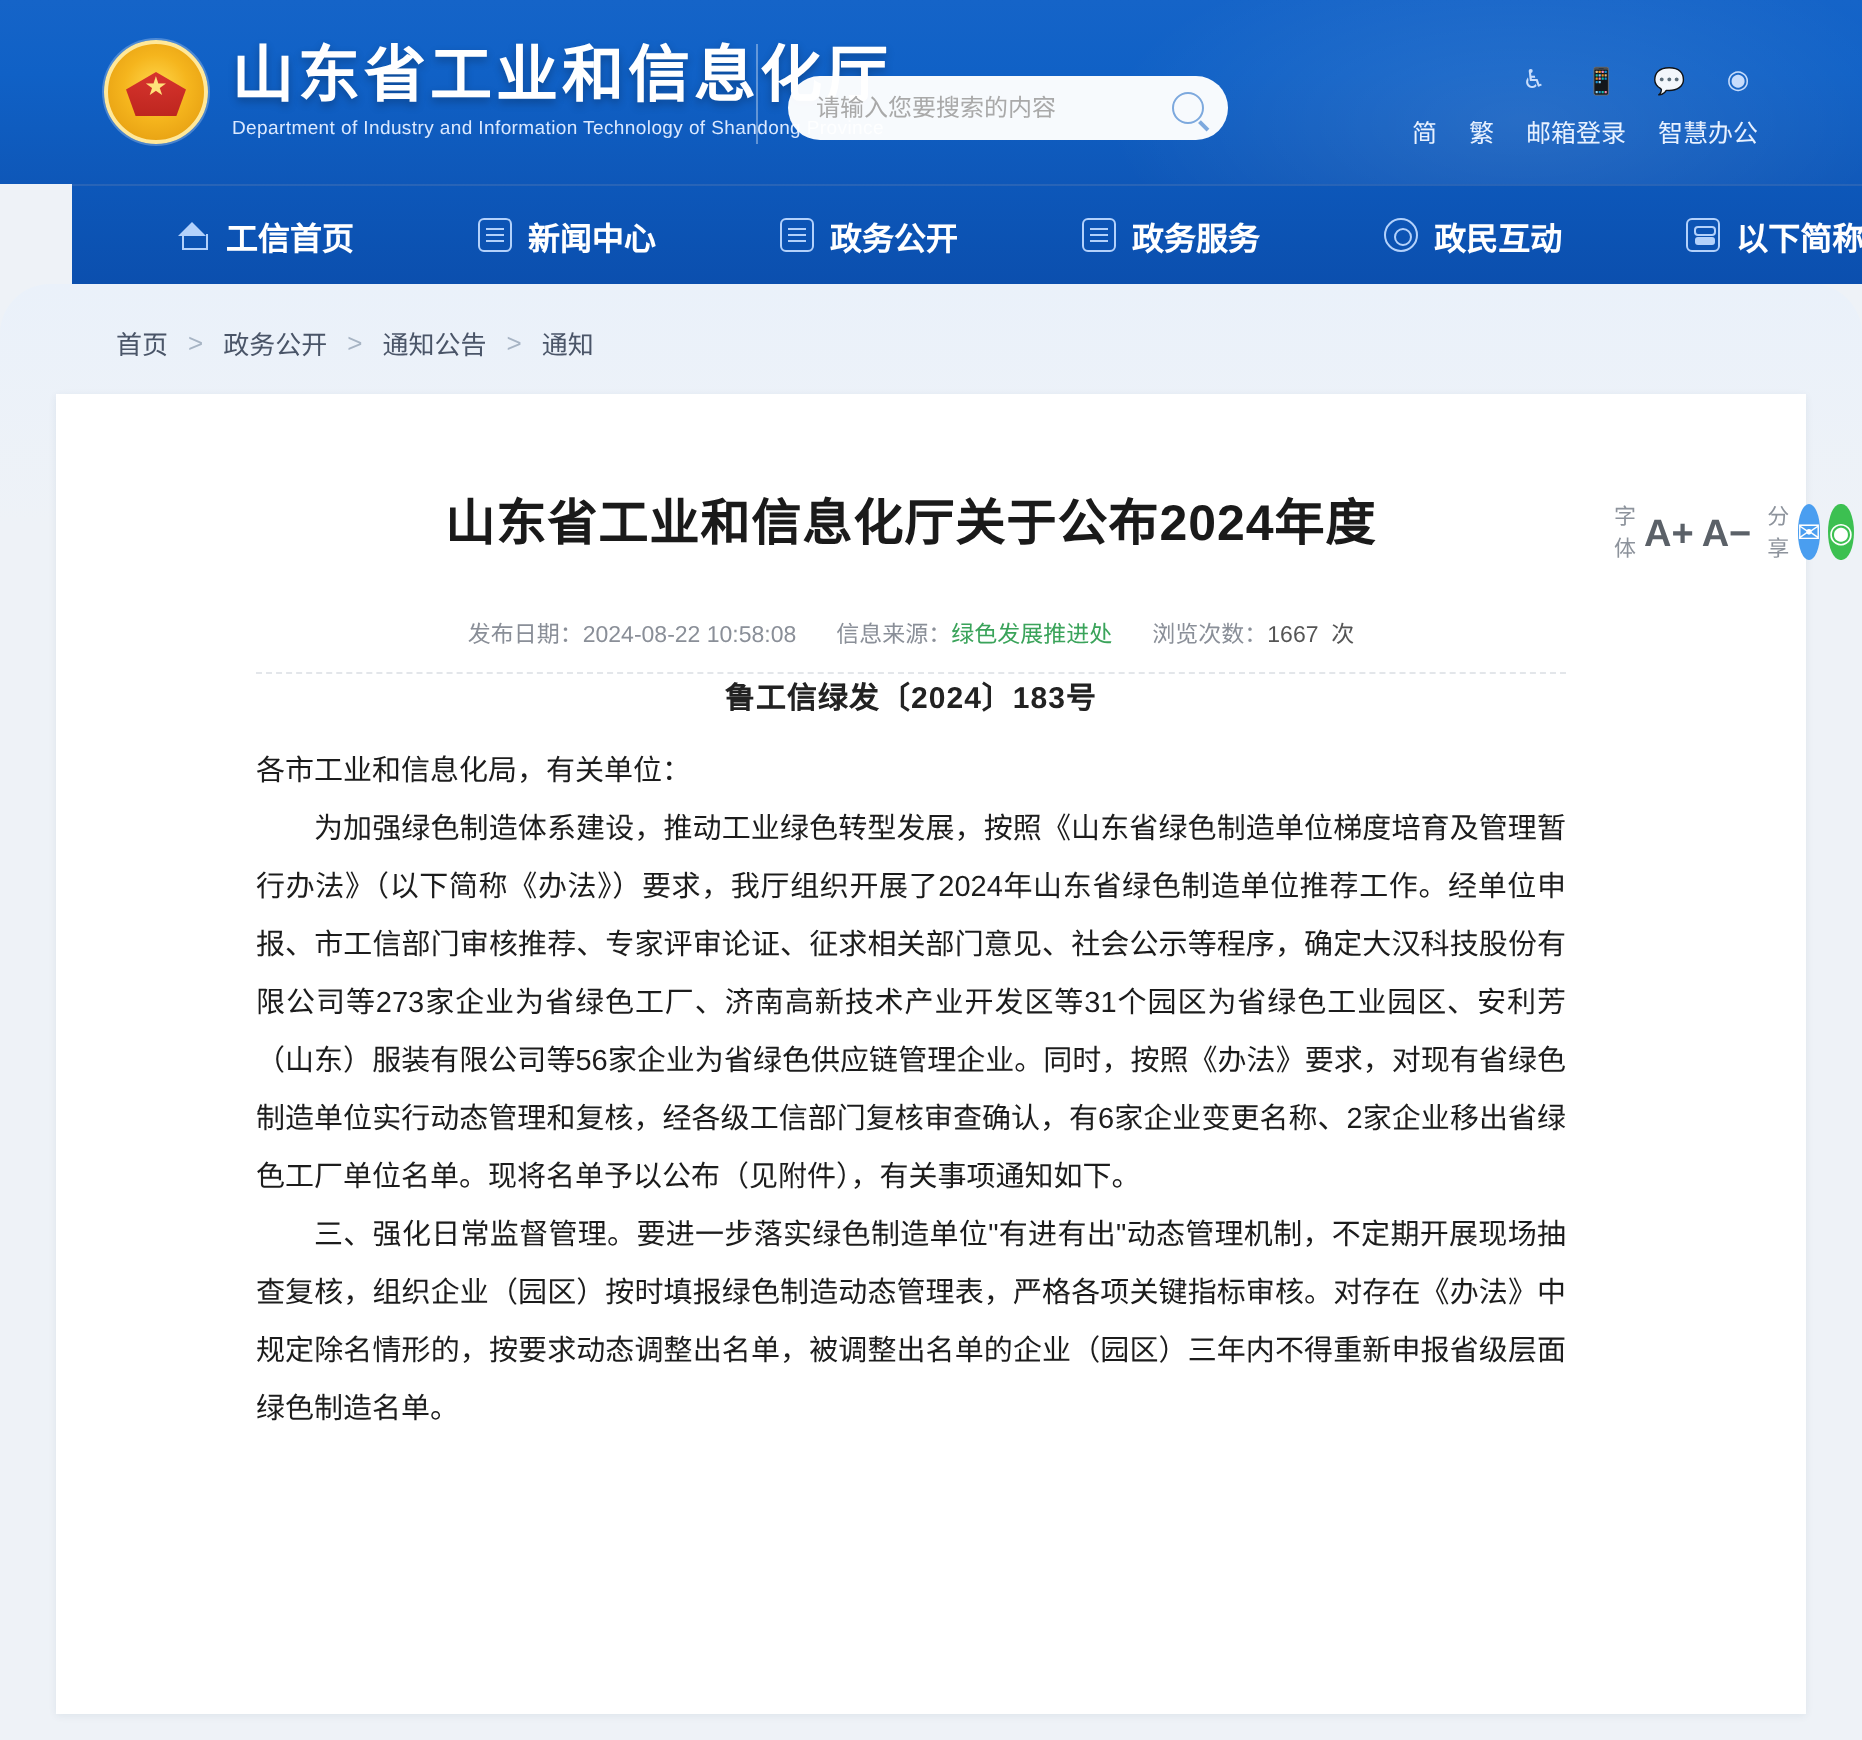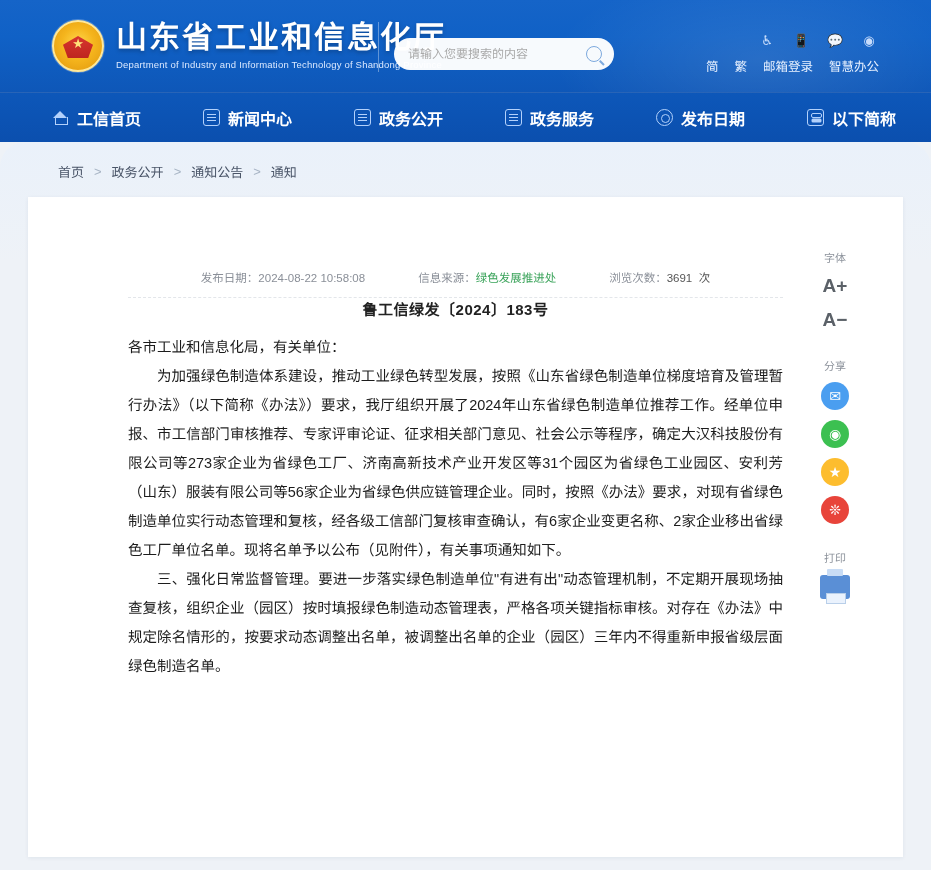--- a/index.html
+++ b/index.html
@@ -104,20 +104,21 @@
     color:#e6f0ff; font-size: 12.5px;
   }
   .top-links span{ white-space: nowrap; }
   
   .nav {
     height: 50px;
     background: linear-gradient(180deg,#0d57b9 0%, #0b4fae 100%);
     border-top: 1px solid rgba(255,255,255,.12);
     display: flex; align-items: center;
     padding-left: 52px;
+    margin-left: 36px;
   }
   .nav-item {
     display:flex; align-items:center; gap: 8px;
     color:#fff; font-size: 16px; font-weight: 700;
     margin-right: 62px;
     white-space: nowrap;
   }
   .nav-ic {
     width: 17px; height: 17px; flex:none;
     border: 1.4px solid #bcd8ff; border-radius: 3px;
@@ -173,21 +174,21 @@
   .doc-title {
     text-align:center;
     font-size: 25px; font-weight: 700; color:#1a1a1a;
     line-height: 1.55;
     letter-spacing: .5px;
     font-family: "Liberation Sans", sans-serif;
   }
   .meta-row {
     margin-top: 26px;
     display:flex; align-items:center; justify-content:center;
-    gap: 53px;
+    gap: 20px;
     font-size: 11.5px; color:#8a8f98;
     padding-bottom: 12px;
     border-bottom: 1px dashed #e3e6ea;
   }
   .meta-row .green { color:#3aa35a;margin-top:13px; }
   .meta-row .count { color:#555; }
   .doc-no {
     text-align:center;
     font-size: 15px; font-weight:700; color:#222;
     letter-spacing: .5px;
@@ -198,21 +199,21 @@
     line-height: 2.0;
     color: #1c1c1c;
     text-align: justify;
   }
   .doc-body p { margin: 0; }
   .indent { text-indent: 2em; }
   
   .rail {
     position:absolute; right: 40px; top: 52px;
     width: 56px;
-    display:flex; flex-direction:column; align-items:center;
+    display:flex; flex-direction:row; align-items:flex-end;
     gap: 4px;
     font-size: 11px; color:#8d939c;
   }
   .rail-label{ margin-bottom: 2px; }
   .rail-btn {
     width: 34px; height: 30px;
     display:flex; align-items:center; justify-content:center;
     color:#5b6168; font-size: 19px; font-weight:700;
   }
   .rail-sep { height: 14px; }
@@ -285,21 +286,21 @@
   <div class="nav-item">
     <span class="nav-ic lines"></span>
     <span>政务公开</span>
   </div>
   <div class="nav-item">
     <span class="nav-ic lines"></span>
     <span>政务服务</span>
   </div>
   <div class="nav-item">
     <span class="nav-ic circle"></span>
-    <span>发布日期</span>
+    <span>政民互动</span>
   </div>
   <div class="nav-item">
     <span class="nav-ic db"></span>
     <span>以下简称</span>
   </div>
 </div>
 
 <div class="page-bg">
 
   <div class="breadcrumb">
@@ -308,31 +309,32 @@
     <a href="#">政务公开</a>
     <span class="sep">&gt;</span>
     <a href="#">通知公告</a>
     <span class="sep">&gt;</span>
     <a href="#">通知</a>
   </div>
 
   <div class="content-card">
 
     <div class="doc-title">
+      <div>山东省工业和信息化厅关于公布2024年度</div>
     </div>
 
     <div class="meta-row">
       <span>
         <span>发布日期：</span><span>2024-08-22 10:58:08</span>
       </span>
       <span>
         <span>信息来源：</span><span class="green">绿色发展推进处</span>
       </span>
       <span>
-        <span>浏览次数：</span><span class="count">3691</span>
+        <span>浏览次数：</span><span class="count">1667</span>
         &nbsp;<span class="count">次</span>
       </span>
     </div>
 
     <div class="doc-no">鲁工信绿发〔2024〕183号</div>
 
     <div class="doc-body">
       <p>各市工业和信息化局，有关单位：</p>
       <p class="indent">为加强绿色制造体系建设，推动工业绿色转型发展，按照《山东省绿色制造单位梯度培育及管理暂行办法》（以下简称《办法》）要求，我厅组织开展了2024年山东省绿色制造单位推荐工作。经单位申报、市工信部门审核推荐、专家评审论证、征求相关部门意见、社会公示等程序，确定大汉科技股份有限公司等273家企业为省绿色工厂、济南高新技术产业开发区等31个园区为省绿色工业园区、安利芳（山东）服装有限公司等56家企业为省绿色供应链管理企业。同时，按照《办法》要求，对现有省绿色制造单位实行动态管理和复核，经各级工信部门复核审查确认，有6家企业变更名称、2家企业移出省绿色工厂单位名单。现将名单予以公布（见附件），有关事项通知如下。</p>
       <p class="indent">三、强化日常监督管理。要进一步落实绿色制造单位"有进有出"动态管理机制，不定期开展现场抽查复核，组织企业（园区）按时填报绿色制造动态管理表，严格各项关键指标审核。对存在《办法》中规定除名情形的，按要求动态调整出名单，被调整出名单的企业（园区）三年内不得重新申报省级层面绿色制造名单。</p>

